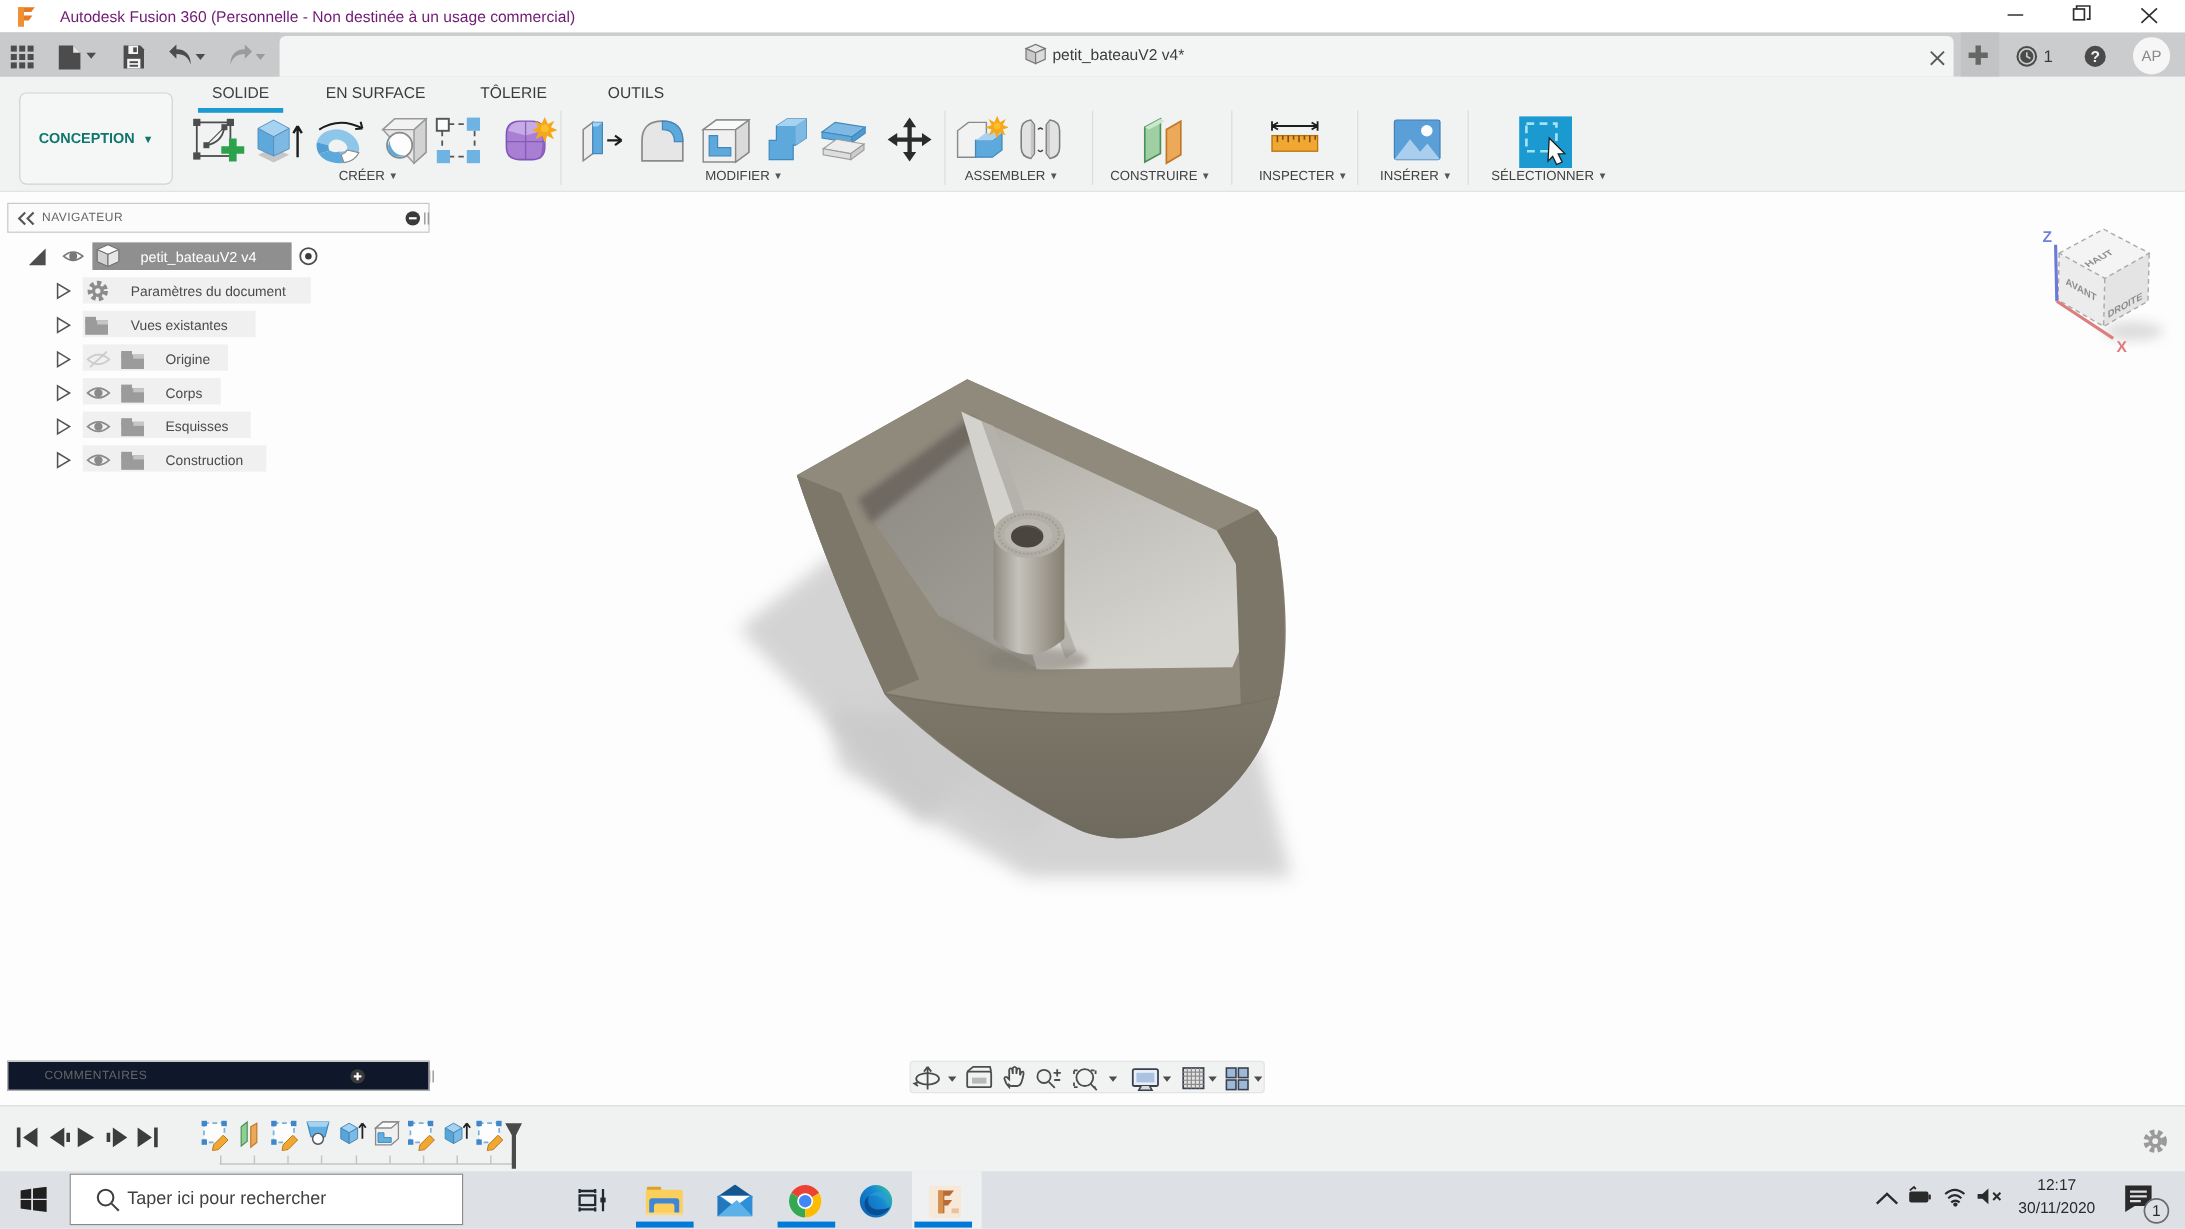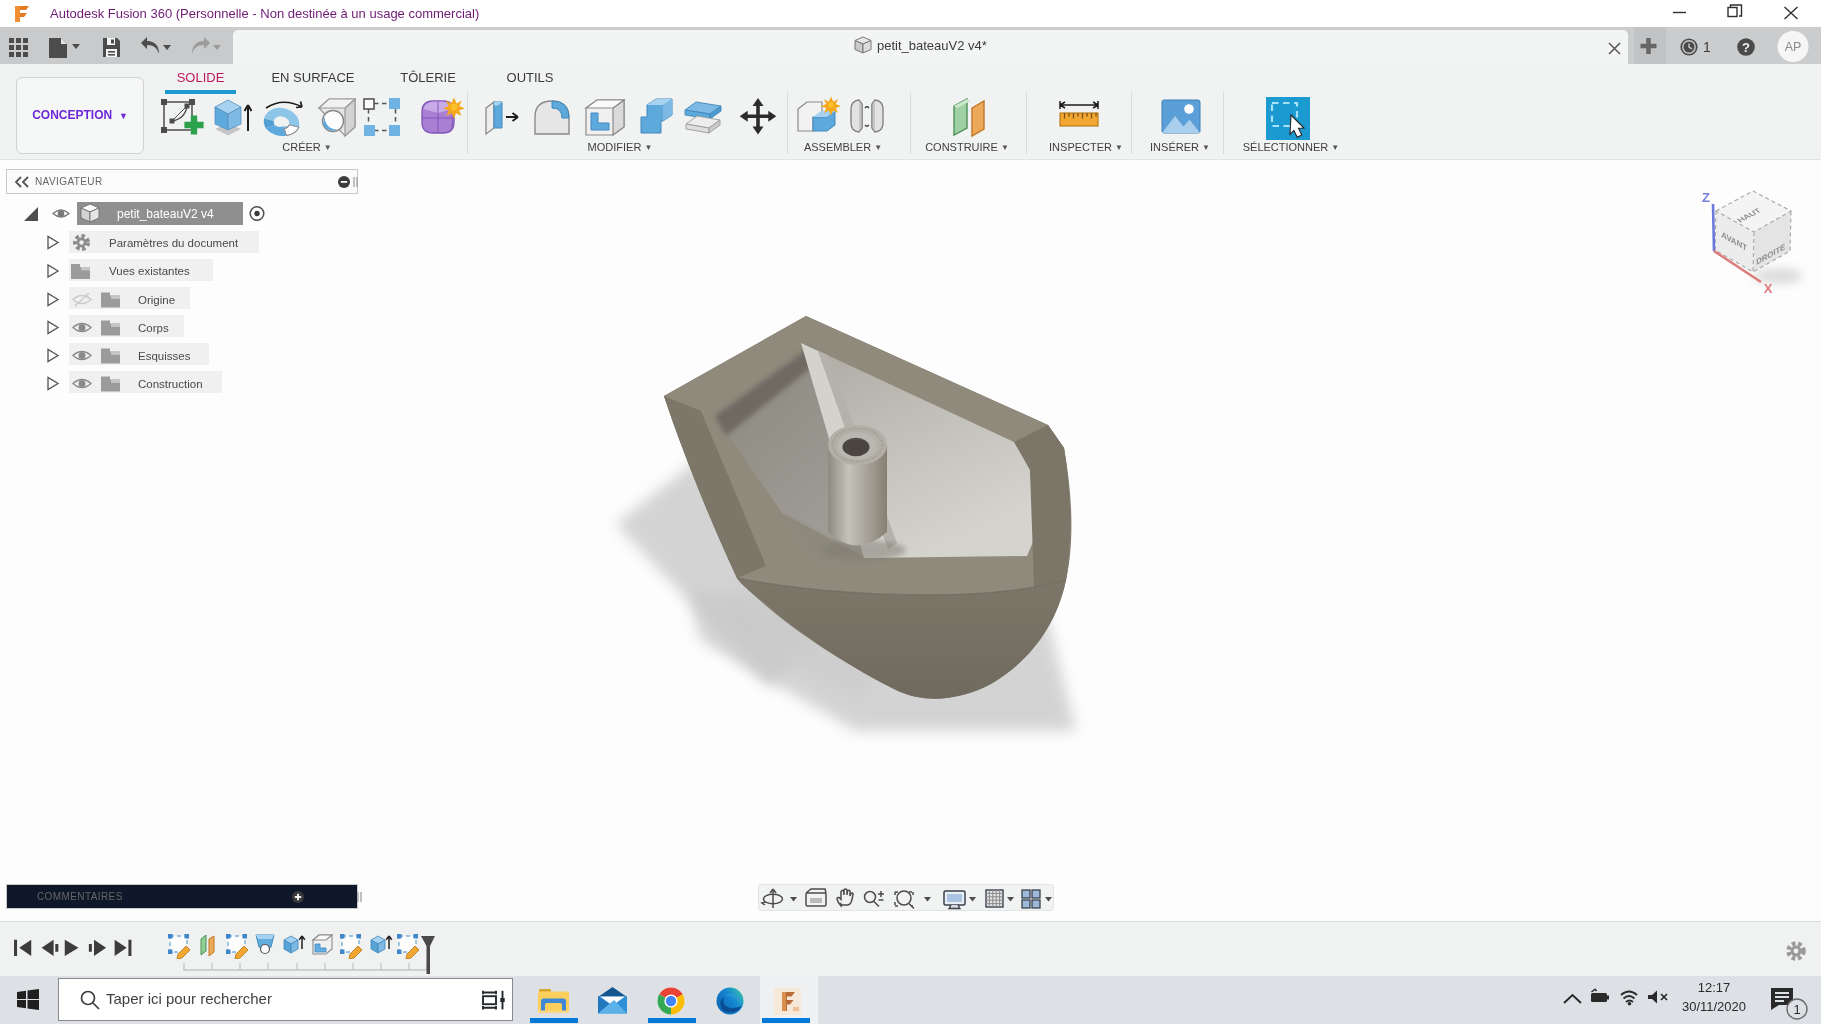--- a/index.html
+++ b/index.html
@@ -9,28 +9,28 @@
 #tabrow{position:absolute;left:0;top:27px;width:1821px;height:37px;background:#cbccce;text-align:center;}
 #qat{position:absolute;left:0;top:0;width:233px;height:37px;background:#c9cacb;}
 #activetab{position:absolute;left:233px;top:3px;width:1395px;height:34px;background:#f3f4f4;border-radius:5px 5px 0 0;}
 #plusbtn{position:absolute;left:1634px;top:0;width:32px;height:37px;background:#c2c3c5;}
 #ribbon{position:absolute;left:0;top:64px;width:1821px;height:96px;background:#f1f2f2;border-bottom:1px solid #e2e3e3;}
 .rtab{position:absolute;top:2px;height:26px;line-height:24px;font-size:13px;color:#3a3a3a;text-align:center;white-space:nowrap;}
 .rlabel{position:absolute;top:77px;font-size:11px;color:#3f3f3f;text-align:center;white-space:nowrap;}
 .rlabel .car{font-size:8px;color:#555;vertical-align:1px;}
 .rsep{position:absolute;top:28px;height:62px;width:1px;background:#dcdcdc;}
 .ricon{position:absolute;top:31px;}
-#conception{position:absolute;left:16px;top:13px;width:128px;height:77px;background:#f5f6f6;border:1px solid #d2d2d2;border-radius:6px;text-align:center;line-height:75px;font-size:12px;font-weight:bold;color:#6d28d9;}
+#conception{position:absolute;left:16px;top:13px;width:128px;height:77px;background:#f5f6f6;border:1px solid #d2d2d2;border-radius:6px;text-align:center;line-height:75px;font-size:12px;font-weight:bold;color:#0f766e;}
 #navhead{position:absolute;left:6px;top:169px;width:352px;height:25px;background:#fbfbfc;border:1px solid #c9c9c9;}
 #comhead{position:absolute;left:6px;top:884px;width:352px;height:25px;background:#0f172a;border:1px solid #c9c9c9;}
 .panehead-text{position:absolute;left:28px;top:6px;font-size:10px;color:#666;letter-spacing:.4px;}
 #navtoolbar{position:absolute;left:758px;top:884px;width:296px;height:27px;background:#f1f2f2;border:1px solid #e3e4e4;border-radius:3px;}
 #timeline{position:absolute;left:0;top:921px;width:1821px;height:55px;background:#f0f1f1;border-top:1px solid #dadbdb;}
 #taskbar{position:absolute;left:0;top:976px;width:1821px;height:48px;background:#dde1e6;}
-#searchbox{position:absolute;left:58px;top:2px;width:455px;height:43px;background:#ffffff;border:1px solid #8a8a8a;}
+#searchbox{position:absolute;left:58px;top:2px;width:328px;height:43px;background:#ffffff;border:1px solid #8a8a8a;}
 #searchtext{position:absolute;left:47px;top:11px;font-size:15px;color:#414141;}
 </style></head>
 <body>
 <div id="titlebar">
  <svg class="abs" style="left:13px;top:4px" width="19" height="19" viewBox="0 0 19 19">
   <path d="M2 18 V2 h14 l-3 4 H7 v3 h7 l-3 4 H7 v5 z" fill="#e57a22"></path>
   <path d="M2 18 V2 h5 v16 z" fill="#f09436" opacity=".85"></path>
  </svg>
  <div id="titletext">Autodesk Fusion 360 (Personnelle - Non destinée à un usage commercial)</div>
  <svg class="abs" style="left:1666px;top:0" width="155" height="27" viewBox="0 0 155 27">
@@ -98,21 +98,21 @@
   <text x="1703" y="25" font-size="14" fill="#3a3a3a">1</text>
 
   <circle cx="1746" cy="20" r="8.8" fill="#4a4a4a"></circle>
   <text x="1746" y="25" font-size="13" font-weight="bold" fill="#f2f2f2" text-anchor="middle">?</text>
 
   <circle cx="1793" cy="19.5" r="15.5" fill="#f6f6f6"></circle>
   <text x="1793" y="24" font-size="12.5" fill="#8a8a8a" text-anchor="middle">AP</text>
  </svg>
 </div>
 <div id="ribbon">
- <div class="rtab" style="left:165px;width:71px;color:#be185d;">SOLIDE</div>
+ <div class="rtab" style="left:165px;width:71px;color:#404040;">SOLIDE</div>
  <div class="abs" style="left:165px;top:26px;width:71px;height:4px;background:#1d9bd1;"></div>
  <div class="rtab" style="left:265px;width:96px;">EN SURFACE</div>
  <div class="rtab" style="left:399px;width:58px;">TÔLERIE</div>
  <div class="rtab" style="left:505px;width:50px;">OUTILS</div>
  <div id="conception">CONCEPTION&nbsp; <span style="font-size:9px;">▼</span></div>
  <div class="rsep" style="left:467px;"></div>
  <div class="rsep" style="left:787px;"></div>
  <div class="rsep" style="left:910px;"></div>
  <div class="rsep" style="left:1026px;"></div>
  <div class="rsep" style="left:1131px;"></div>

